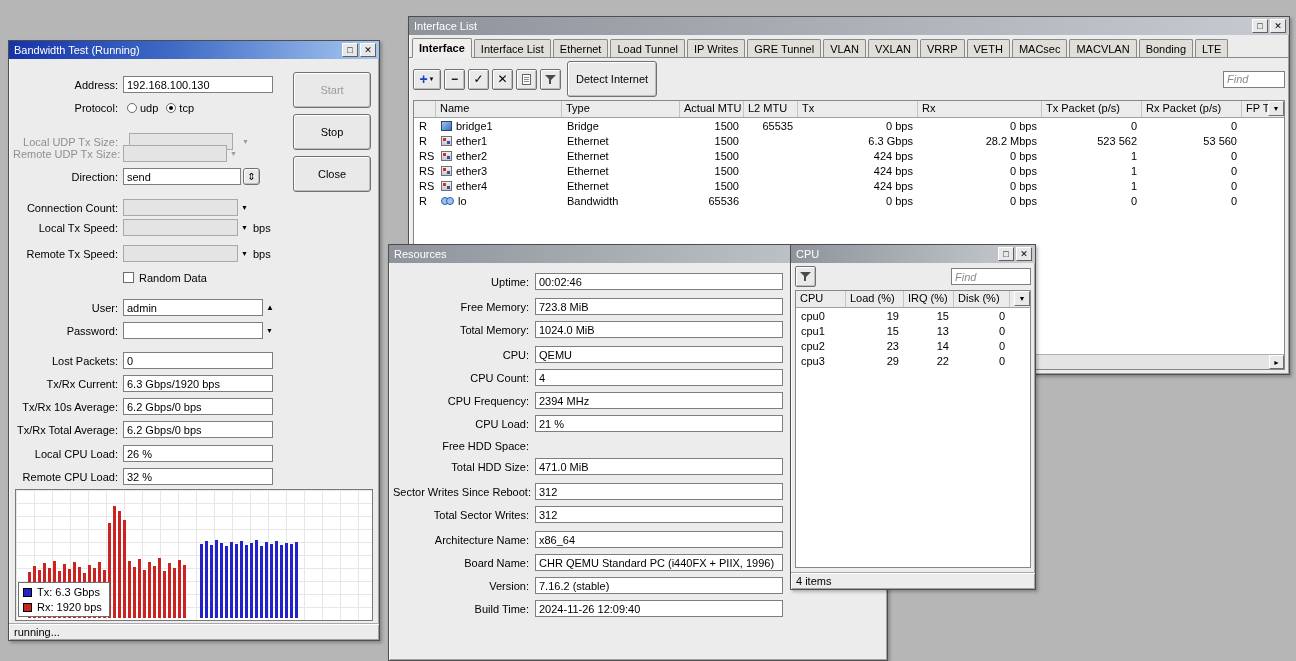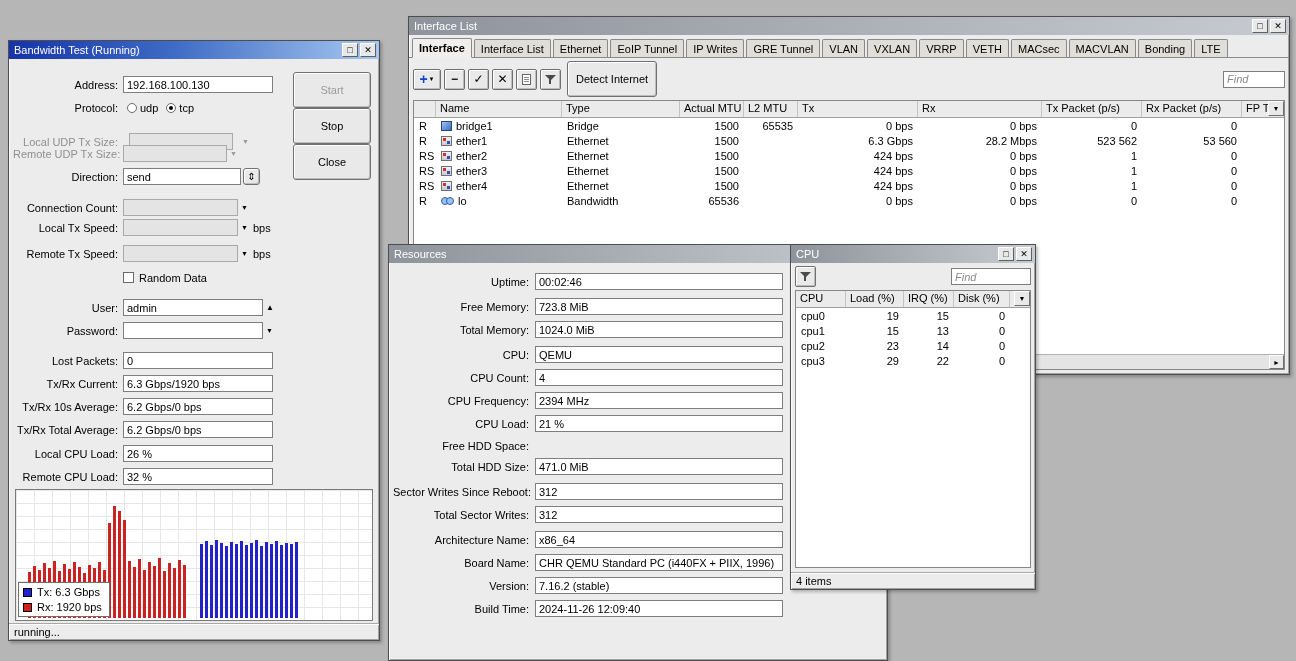--- a/index.html
+++ b/index.html
@@ -87,21 +87,21 @@
   .funnel { display:inline-block; width:11px; height:11px; position:relative; }
   .funnel::before { content:""; position:absolute; left:0; top:1px; width:1px; border-left:5px solid transparent; border-right:5px solid transparent; border-top:5px solid #4a4a4a; }
   .funnel::after  { content:""; position:absolute; left:4px; top:5px; width:2px; height:5px; background:#4a4a4a; }
   .doc-icon { display:inline-block; width:9px; height:11px; background:#fff; border:1px solid #666; position:relative; }
   .doc-icon::before { content:""; position:absolute; left:1px; top:2px; width:5px; height:1px; background:#888; box-shadow:0 2px 0 #888, 0 4px 0 #888; }
   
   .bw-body { position:relative; flex:1; }
   .bw-row { position:absolute; left:4px; display:flex; align-items:center; height:17px; }
   .bw-label { width:110px; text-align:right; padding-right:5px; white-space:nowrap; flex:0 0 110px; }
   .bw-label.dim { color:#8f8f8f; }
-  .bw-buttons { position:absolute; top:13px; right:8px; width:78px; display:flex; flex-direction:column; }
+  .bw-buttons { position:absolute; top:13px; right:8px; width:78px; display:flex; flex-direction:column; gap:6px; }
   .bw-graph {
     position:absolute; left:6px; right:6px; top:430px; height:132px;
     border:1px solid #7a7a7a; background:#fff;
     background-image: linear-gradient(#e7e7e7 1px, transparent 1px), linear-gradient(90deg,#e7e7e7 1px, transparent 1px);
     background-size: 18px 13px;
   }
   .bw-bars { position:absolute; left:12px; right:2px; top:2px; bottom:2px; display:flex; align-items:flex-end; overflow:hidden; }
   .bar { width:3px; margin-right:2px; flex:0 0 3px; }
   .bar-gap { flex:0 0 12px; }
   .bw-legend { position:absolute; left:2px; bottom:3px; background:#fff; border:1px solid #6f6f6f; padding:3px 7px 3px 4px; display:flex; flex-direction:column; gap:3px; z-index:2; }
@@ -126,21 +126,21 @@
           <span>□</span>
         </span>
       <span class="win-btn">
           <span>✕</span>
         </span>
     </div>
     <div class="tabbar" id="if-tabs">
         <div class="tab active">Interface</div>
         <div class="tab">Interface List</div>
         <div class="tab">Ethernet</div>
-        <div class="tab">EoIP Tunnel</div>
+        <div class="tab">Load Tunnel</div>
         <div class="tab">IP Writes</div>
         <div class="tab">GRE Tunnel</div>
         <div class="tab">VLAN</div>
         <div class="tab">VXLAN</div>
         <div class="tab">VRRP</div>
         <div class="tab">VETH</div>
         <div class="tab">MACsec</div>
         <div class="tab">MACVLAN</div>
         <div class="tab">Bonding</div>
         <div class="tab">LTE</div>

